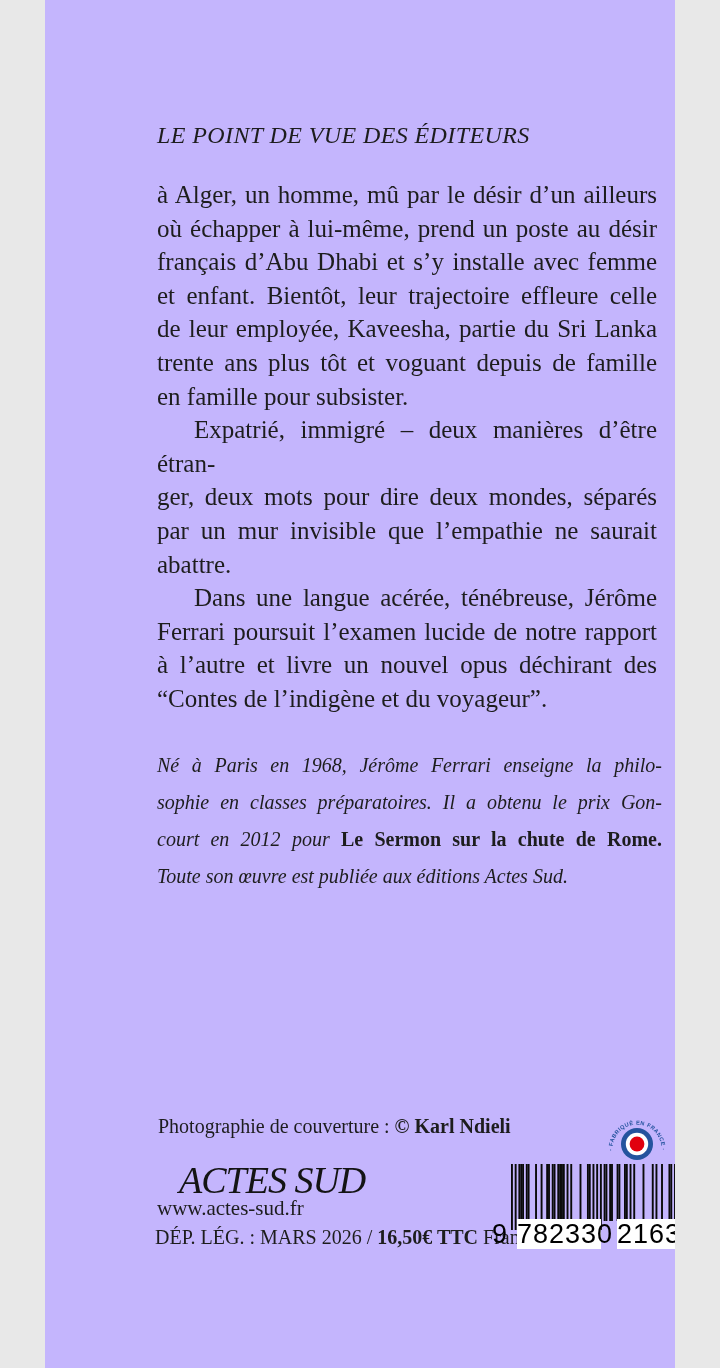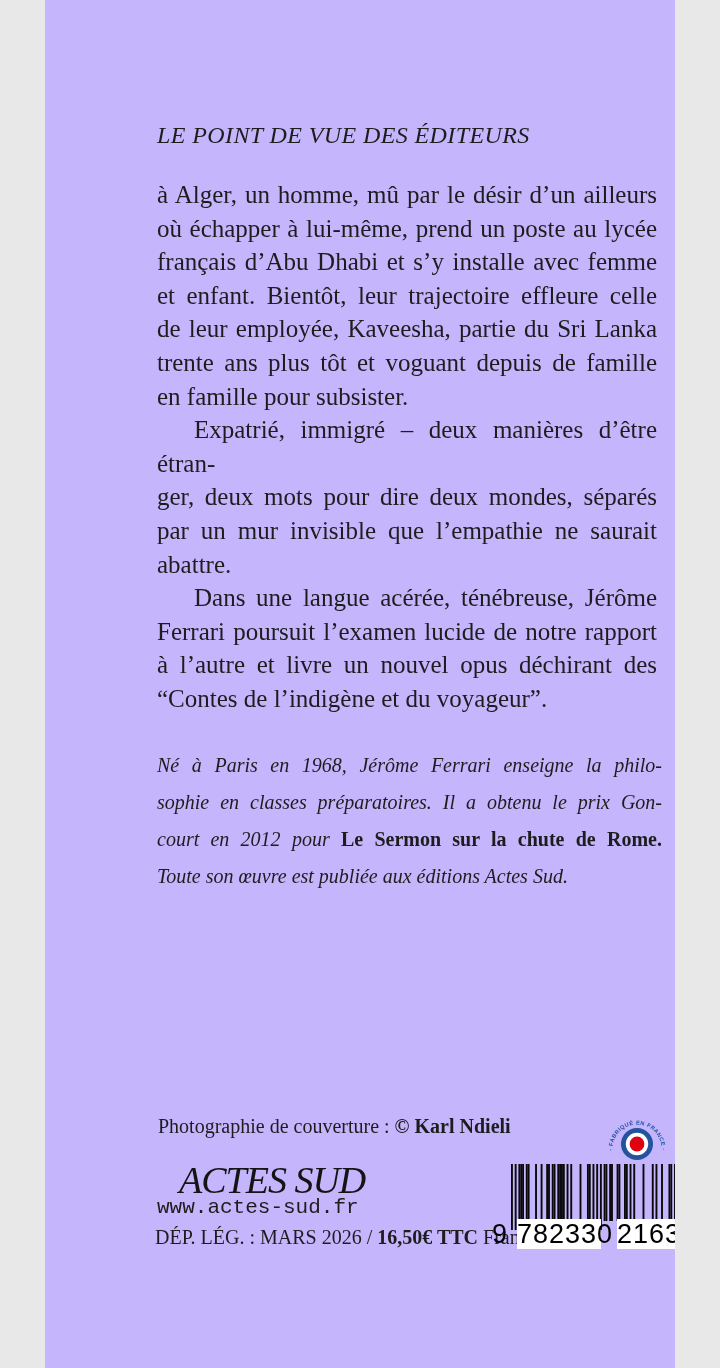--- a/index.html
+++ b/index.html
@@ -19,21 +19,21 @@
   
   .bio{left:112px;top:747px;width:505px;font-size:20px;line-height:37px;font-style:italic;}
   .roman{font-style:normal;font-weight:bold;}
   
   .credits{left:113px;top:1115px;font-size:20px;}
   .credits .bold{font-weight:bold;}
   
   .badge{left:562px;top:1110px;width:60px;height:62px;}
   
   .pub-logo{left:110px;top:1158px;font-size:38px;font-style:italic;letter-spacing:-1px;color:#141414;margin-left:24px;}
-  .website{left:112px;top:1196px;font-size:21px;font-family:Liberation Mono, monospace;}
+  .website{left:112px;top:1196px;font-size:21px;}
   
   .legal{left:110px;top:1226px;font-size:20px;white-space:nowrap;}
   .legal .price{font-weight:bold;text-align:right;}
   
   .barcode{left:447px;top:1164px;width:200px;height:90px;}
   .barcode svg.bars{position:absolute;left:19px;top:0;}
   .bc-digit{
     position:absolute;font-family:"Liberation Sans",sans-serif;
     font-size:27px;color:#000;top:55px;line-height:30px;
   }
@@ -43,21 +43,21 @@
 </style>
 </head>
 <body>
 
 <div class="page">
 
   <div class="abs pov-header">LE POINT DE VUE DES ÉDITEURS</div>
 
   <div class="abs synopsis">
     <div class="tline">à Alger, un homme, mû par le désir d’un ailleurs</div>
-    <div class="tline">où échapper à lui-même, prend un poste au lycée</div>
+    <div class="tline">où échapper à lui-même, prend un poste au désir</div>
     <div class="tline">français d’Abu Dhabi et s’y installe avec femme</div>
     <div class="tline">et enfant. Bientôt, leur trajectoire effleure celle</div>
     <div class="tline">de leur employée, Kaveesha, partie du Sri Lanka</div>
     <div class="tline">trente ans plus tôt et voguant depuis de famille</div>
     <div class="tline last">en famille pour subsister.</div>
     <div class="tline indent">Expatrié, immigré – deux manières d’être étran-</div>
     <div class="tline">ger, deux mots pour dire deux mondes, séparés</div>
     <div class="tline">par un mur invisible que l’empathie ne saurait</div>
     <div class="tline last">abattre.</div>
     <div class="tline indent">Dans une langue acérée, ténébreuse, Jérôme</div>

